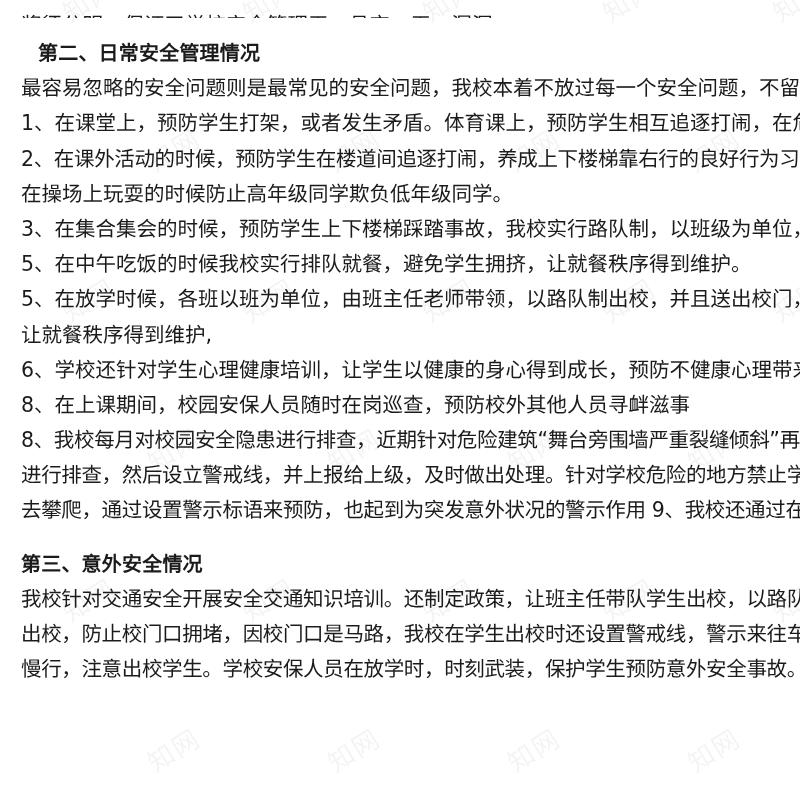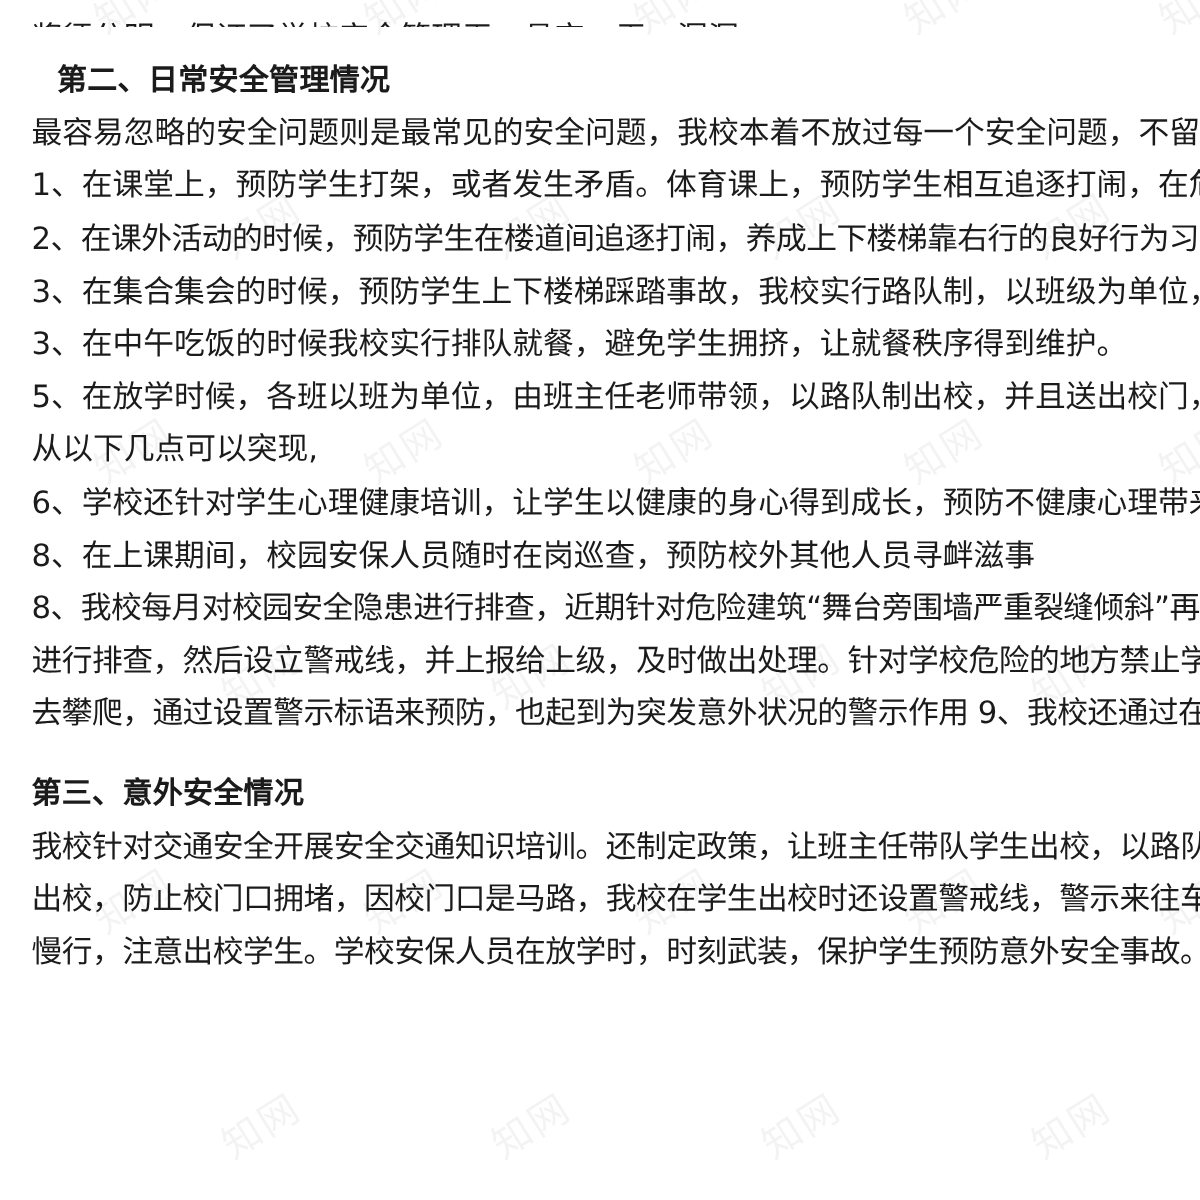--- a/index.html
+++ b/index.html
@@ -123,24 +123,25 @@
       <div class="wm" style="left: 505px; top: 730px; opacity: 0.045; transform: rotate(-32deg);">知网</div>
       <div class="wm" style="left: 685px; top: 730px; opacity: 0.045; transform: rotate(-32deg);">知网</div>
     </div>
 
   <div id="doc">
       <div class="line clipped-top"><span>奖惩分明，保证了学校安全管理无一具空、无一漏洞。</span></div>
       <div class="line heading indent">第二、日常安全管理情况</div>
       <div class="line">最容易忽略的安全问题则是最常见的安全问题，我校本着不放过每一个安全问题，不留任何</div>
       <div class="line">1、在课堂上，预防学生打架，或者发生矛盾。体育课上，预防学生相互追逐打闹，在危险</div>
       <div class="line tight">2、在课外活动的时候，预防学生在楼道间追逐打闹，养成上下楼梯靠右行的良好行为习惯。</div>
+      <div class="line">在操场上玩耍的时候防止高年级同学欺负低年级同学。</div>
       <div class="line">3、在集合集会的时候，预防学生上下楼梯踩踏事故，我校实行路队制，以班级为单位，成</div>
-      <div class="line">3、在中午吃饭的时候我校实行排队就餐，避免学生拥挤，让就餐秩序得到维护。</div>
+      <div class="line">5、在中午吃饭的时候我校实行排队就餐，避免学生拥挤，让就餐秩序得到维护。</div>
       <div class="line">5、在放学时候，各班以班为单位，由班主任老师带领，以路队制出校，并且送出校门，强</div>
-      <div class="line">从以下几点可以突现,</div>
+      <div class="line">让就餐秩序得到维护,</div>
       <div class="line">6、学校还针对学生心理健康培训，让学生以健康的身心得到成长，预防不健康心理带来的</div>
       <div class="line">8、在上课期间，校园安保人员随时在岗巡查，预防校外其他人员寻衅滋事</div>
       <div class="line tight">8、我校每月对校园安全隐患进行排查，近期针对危险建筑“舞台旁围墙严重裂缝倾斜”再次</div>
       <div class="line tight">进行排查，然后设立警戒线，并上报给上级，及时做出处理。针对学校危险的地方禁止学生</div>
       <div class="line tight">去攀爬，通过设置警示标语来预防，也起到为突发意外状况的警示作用 9、我校还通过在办</div>
       <div class="line heading">第三、意外安全情况</div>
       <div class="line tight">我校针对交通安全开展安全交通知识培训。还制定政策，让班主任带队学生出校，以路队制</div>
       <div class="line tight">出校，防止校门口拥堵，因校门口是马路，我校在学生出校时还设置警戒线，警示来往车辆</div>
       <div class="line tight">慢行，注意出校学生。学校安保人员在放学时，时刻武装，保护学生预防意外安全事故。班</div>
     </div>

